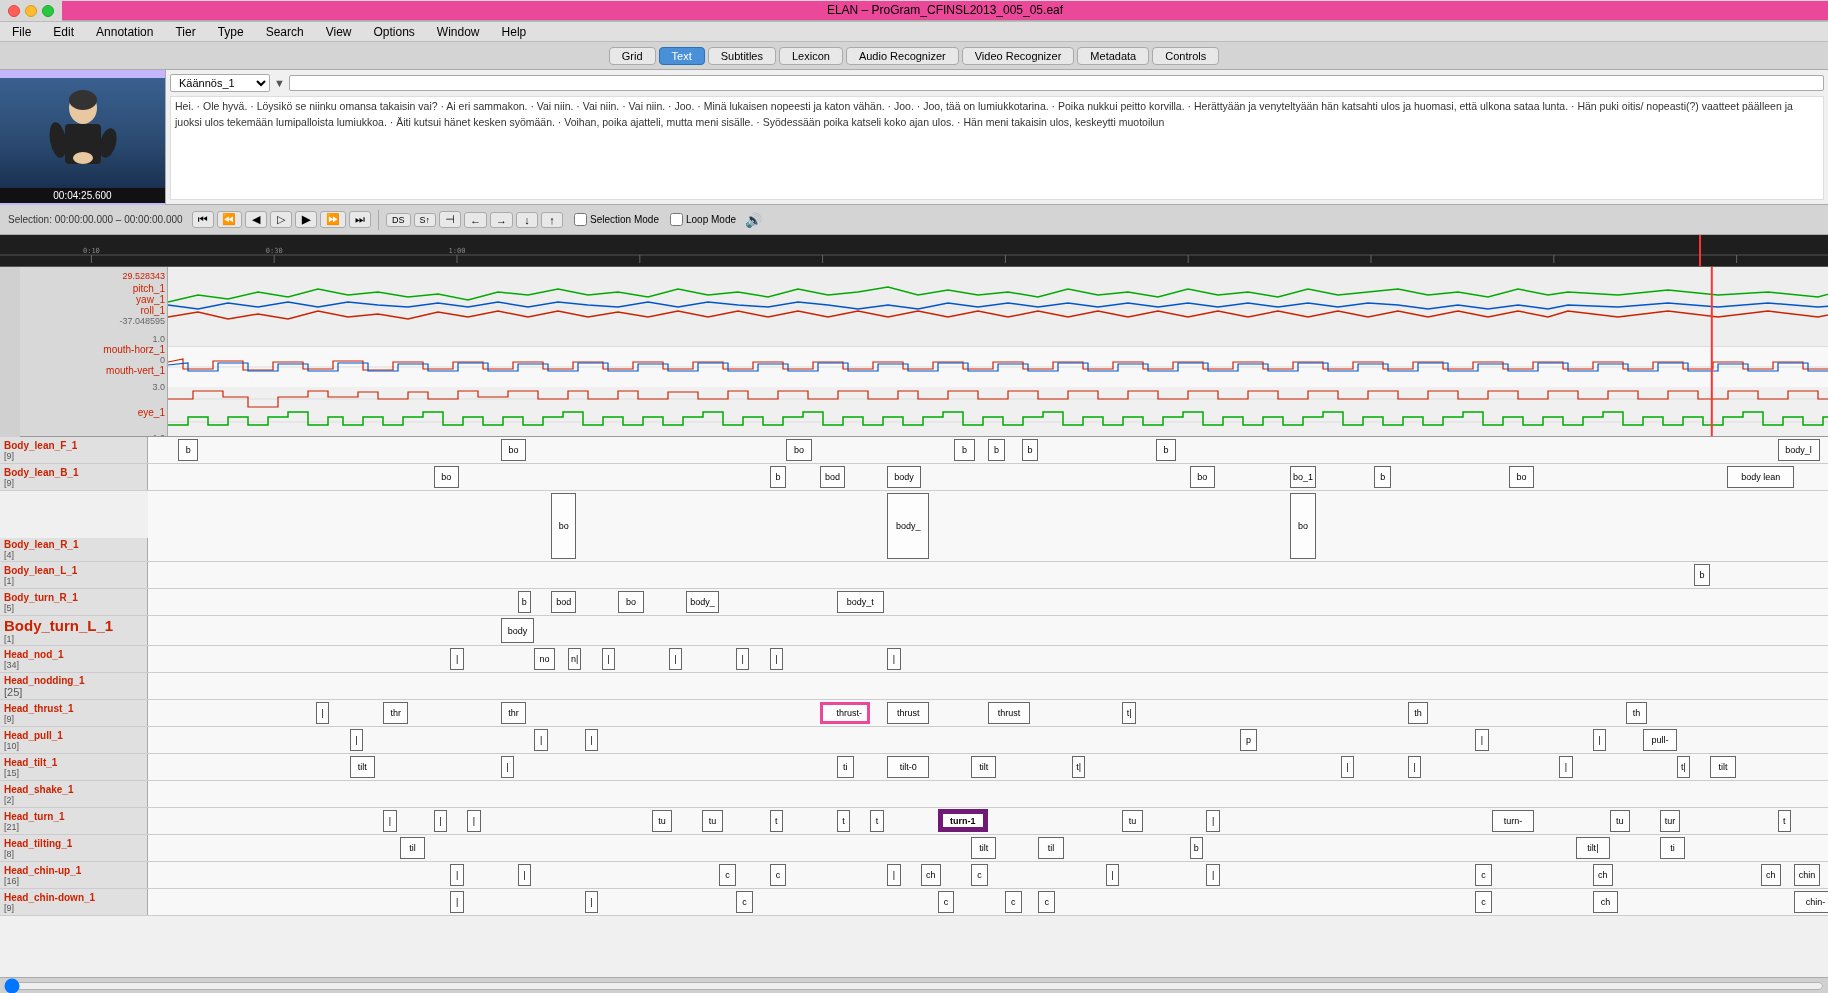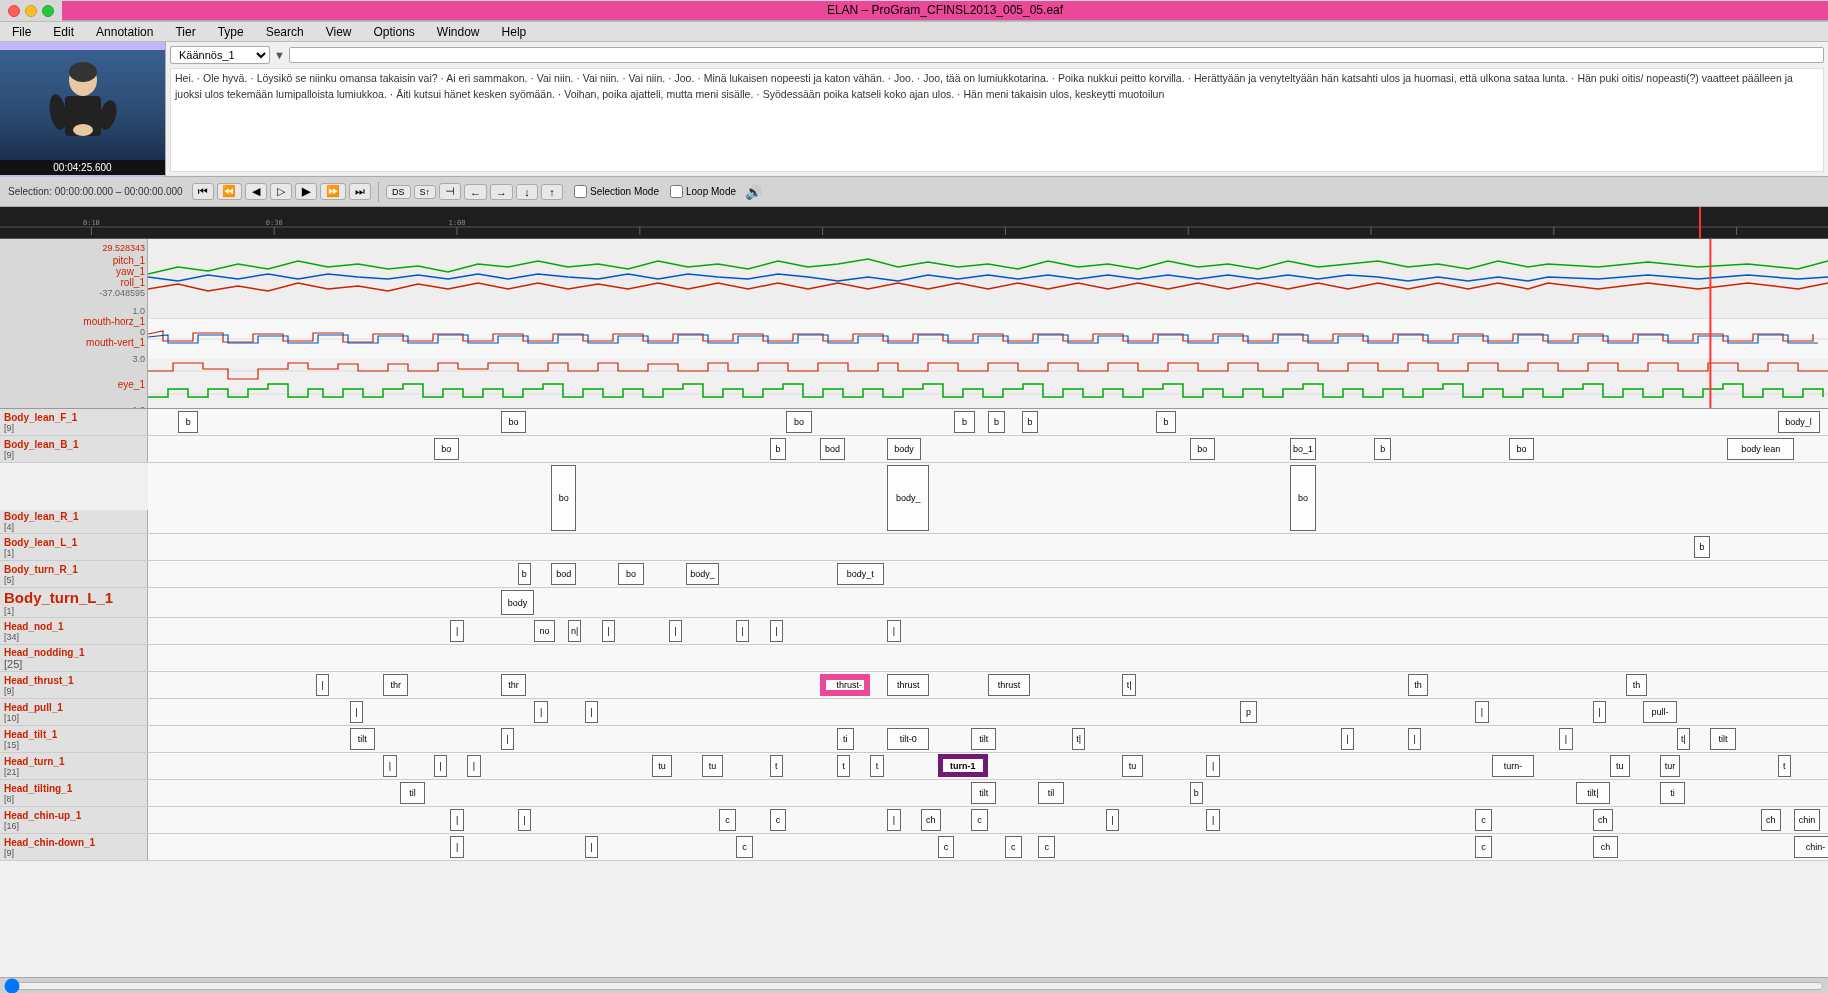--- a/index.html
+++ b/index.html
@@ -30,21 +30,21 @@
 
     
     #controls-bar { background: #d4d4d4; border-bottom: 1px solid #aaa; display: flex; align-items: center; padding: 2px 8px; height: 32px; gap: 4px; }
     .ctrl-btn { background: #e8e8e8; border: 1px solid #aaa; border-radius: 3px; padding: 1px 5px; font-size: 11px; cursor: pointer; min-width: 22px; text-align: center; }
     .mode-check { display: flex; align-items: center; gap: 3px; font-size: 10px; margin-left: 8px; }
 
     
     #waveform-section { background: #2a2a2a; height: 40px; position: relative; border-bottom: 1px solid #555; }
 
     
-    #signal-viewer { background: #f5f5f5; height: 175px; position: relative; border-bottom: 1px solid #999; overflow: hidden; display: flex; }
+    #signal-viewer { background: #f5f5f5; height: 175px; position: relative; border-bottom: 1px solid #999; overflow: hidden; display: flex; margin-left: 20px; }
     #signal-labels { width: 148px; flex-shrink: 0; background: #d8d8d8; border-right: 1px solid #aaa; display: flex; flex-direction: column; justify-content: space-around; padding: 4px 4px; }
     .signal-label { font-size: 10px; color: #cc2200; text-align: right; }
     #signal-tracks { flex: 1; position: relative; overflow: hidden; }
 
     
     #tier-section { flex: 1; overflow-y: auto; background: #f0f0f0; display: flex; flex-direction: column; }
     .tier-row { display: flex; min-height: 26px; border-bottom: 1px solid #ccc; }
     .tier-label { width: 148px; flex-shrink: 0; background: #e0e0e0; border-right: 1px solid #aaa; padding: 2px 4px; display: flex; flex-direction: column; justify-content: center; }
     .tier-name { font-size: 10px; color: #cc2200; font-weight: bold; }
     .tier-count { font-size: 9px; color: #666; }
@@ -91,20 +91,30 @@
     <span class="menu-item">Annotation</span>
     <span class="menu-item">Tier</span>
     <span class="menu-item">Type</span>
     <span class="menu-item">Search</span>
     <span class="menu-item">View</span>
     <span class="menu-item">Options</span>
     <span class="menu-item">Window</span>
     <span class="menu-item">Help</span>
   </div>
 
+  <div id="tab-bar" style="background:#d4d4d4; border-bottom:1px solid #aaa; display:flex; align-items:center; padding:3px 8px; height:28px; gap:3px; justify-content:center;">
+    <div class="tab">Grid</div>
+    <div class="tab active">Text</div>
+    <div class="tab">Subtitles</div>
+    <div class="tab">Lexicon</div>
+    <div class="tab">Audio Recognizer</div>
+    <div class="tab">Video Recognizer</div>
+    <div class="tab">Metadata</div>
+    <div class="tab">Controls</div>
+  </div>
 
   <div id="top-section" style="display:flex; height:135px; background:#d4d4d4; border-bottom:1px solid #aaa;">
 
     <div id="video-panel" style="width:165px; flex-shrink:0; background:#c4b5fd; display:flex; flex-direction:column;">
       <div class="person-silhouette" style="width:165px; height:110px; background:linear-gradient(180deg,#3a6090 0%,#2a4a70 60%,#1a3050 100%); position:relative; display:flex; align-items:flex-end; justify-content:center; overflow:hidden;">
 
         <svg width="80" height="100" viewBox="0 0 80 100" style="position:absolute; bottom:0;">
 
           <ellipse cx="40" cy="20" rx="14" ry="16" fill="#e8c8a0"></ellipse>
 
@@ -361,21 +371,21 @@
 
     <div class="tier-row" style="display:flex; min-height:26px; border-bottom:1px solid #ccc;">
       <div class="tier-label" style="width:148px; flex-shrink:0; background:#e0e0e0; border-right:1px solid #aaa; padding:1px 4px; display:flex; flex-direction:column; justify-content:center;">
         <span class="tier-name" style="font-size:10px; color:#cc2200; font-weight:bold;">Head_thrust_1</span>
         <span class="tier-count" style="font-size:9px; color:#555;">[9]</span>
       </div>
       <div class="tier-track" style="flex:1; position:relative; background:#f8f8f8; min-height:26px; overflow:hidden;">
         <div class="annotation-segment" style="left:10%; width:0.8%; top:2px; bottom:2px; border:1px solid #666; background:rgba(255,255,255,0.7); position:absolute; display:flex; align-items:center; justify-content:center; font-size:9px; cursor:pointer;">|</div>
         <div class="annotation-segment" style="left:14%; width:1.5%; top:2px; bottom:2px; border:1px solid #666; background:rgba(255,255,255,0.7); position:absolute; display:flex; align-items:center; justify-content:center; font-size:9px; cursor:pointer;">thr</div>
         <div class="annotation-segment" style="left:21%; width:1.5%; top:2px; bottom:2px; border:1px solid #666; background:rgba(255,255,255,0.7); position:absolute; display:flex; align-items:center; justify-content:center; font-size:9px; cursor:pointer;">thr</div>
-        <div class="annotation-segment" style="left:40%; width:3%; top:2px; bottom:2px; border:6px solid #ec4899; background:rgba(255,255,255,0.7); position:absolute; display:flex; align-items:center; justify-content:center; font-size:9px; cursor:pointer;padding-left:8px;">thrust-</div>
+        <div class="annotation-segment" style="left:40%; width:3%; top:2px; bottom:2px; border:3px solid #ec4899; background:rgba(255,255,255,0.7); position:absolute; display:flex; align-items:center; justify-content:center; font-size:9px; cursor:pointer;padding-left:8px;">thrust-</div>
         <div class="annotation-segment" style="left:44%; width:2.5%; top:2px; bottom:2px; border:1px solid #666; background:rgba(255,255,255,0.7); position:absolute; display:flex; align-items:center; justify-content:center; font-size:9px; cursor:pointer;">thrust</div>
         <div class="annotation-segment" style="left:50%; width:2.5%; top:2px; bottom:2px; border:1px solid #666; background:rgba(255,255,255,0.7); position:absolute; display:flex; align-items:center; justify-content:center; font-size:9px; cursor:pointer;">thrust</div>
         <div class="annotation-segment" style="left:58%; width:0.8%; top:2px; bottom:2px; border:1px solid #666; background:rgba(255,255,255,0.7); position:absolute; display:flex; align-items:center; justify-content:center; font-size:9px; cursor:pointer;">t|</div>
         <div class="annotation-segment" style="left:75%; width:1.2%; top:2px; bottom:2px; border:1px solid #666; background:rgba(255,255,255,0.7); position:absolute; display:flex; align-items:center; justify-content:center; font-size:9px; cursor:pointer;">th</div>
         <div class="annotation-segment" style="left:88%; width:1.2%; top:2px; bottom:2px; border:1px solid #666; background:rgba(255,255,255,0.7); position:absolute; display:flex; align-items:center; justify-content:center; font-size:9px; cursor:pointer;">th</div>
       </div>
     </div>
 
     <div class="tier-row" style="display:flex; min-height:26px; border-bottom:1px solid #ccc;">
       <div class="tier-label" style="width:148px; flex-shrink:0; background:#e0e0e0; border-right:1px solid #aaa; padding:1px 4px; display:flex; flex-direction:column; justify-content:center;">
@@ -406,20 +416,28 @@
         <div class="annotation-segment" style="left:49%; width:1.5%; top:2px; bottom:2px; border:1px solid #666; background:rgba(255,255,255,0.7); position:absolute; display:flex; align-items:center; justify-content:center; font-size:9px; cursor:pointer;">tilt</div>
         <div class="annotation-segment" style="left:55%; width:0.8%; top:2px; bottom:2px; border:1px solid #666; background:rgba(255,255,255,0.7); position:absolute; display:flex; align-items:center; justify-content:center; font-size:9px; cursor:pointer;">t|</div>
         <div class="annotation-segment" style="left:71%; width:0.8%; top:2px; bottom:2px; border:1px solid #666; background:rgba(255,255,255,0.7); position:absolute; display:flex; align-items:center; justify-content:center; font-size:9px; cursor:pointer;">|</div>
         <div class="annotation-segment" style="left:75%; width:0.8%; top:2px; bottom:2px; border:1px solid #666; background:rgba(255,255,255,0.7); position:absolute; display:flex; align-items:center; justify-content:center; font-size:9px; cursor:pointer;">|</div>
         <div class="annotation-segment" style="left:84%; width:0.8%; top:2px; bottom:2px; border:1px solid #666; background:rgba(255,255,255,0.7); position:absolute; display:flex; align-items:center; justify-content:center; font-size:9px; cursor:pointer;">|</div>
         <div class="annotation-segment" style="left:91%; width:0.8%; top:2px; bottom:2px; border:1px solid #666; background:rgba(255,255,255,0.7); position:absolute; display:flex; align-items:center; justify-content:center; font-size:9px; cursor:pointer;">t|</div>
         <div class="annotation-segment" style="left:93%; width:1.5%; top:2px; bottom:2px; border:1px solid #666; background:rgba(255,255,255,0.7); position:absolute; display:flex; align-items:center; justify-content:center; font-size:9px; cursor:pointer;">tilt</div>
       </div>
     </div>
 
+    <div class="tier-row" style="display:flex; min-height:26px; border-bottom:1px solid #ccc;">
+      <div class="tier-label" style="width:148px; flex-shrink:0; background:#e0e0e0; border-right:1px solid #aaa; padding:1px 4px; display:flex; flex-direction:column; justify-content:center;">
+        <span class="tier-name" style="font-size:10px; color:#cc2200; font-weight:bold;">Head_shake_1</span>
+        <span class="tier-count" style="font-size:9px; color:#555;">[2]</span>
+      </div>
+      <div class="tier-track" style="flex:1; position:relative; background:#f8f8f8; min-height:26px; overflow:hidden;">
+      </div>
+    </div>
 
     <div class="tier-row" style="display:flex; min-height:26px; border-bottom:1px solid #ccc;">
       <div class="tier-label" style="width:148px; flex-shrink:0; background:#e0e0e0; border-right:1px solid #aaa; padding:1px 4px; display:flex; flex-direction:column; justify-content:center;">
         <span class="tier-name" style="font-size:10px; color:#cc2200; font-weight:bold;">Head_turn_1</span>
         <span class="tier-count" style="font-size:9px; color:#555;">[21]</span>
       </div>
       <div class="tier-track" style="flex:1; position:relative; background:#f8f8f8; min-height:26px; overflow:hidden;">
         <div class="annotation-segment" style="left:14%; width:0.8%; top:2px; bottom:2px; border:1px solid #666; background:rgba(255,255,255,0.7); position:absolute; display:flex; align-items:center; justify-content:center; font-size:9px; cursor:pointer;">|</div>
         <div class="annotation-segment" style="left:17%; width:0.8%; top:2px; bottom:2px; border:1px solid #666; background:rgba(255,255,255,0.7); position:absolute; display:flex; align-items:center; justify-content:center; font-size:9px; cursor:pointer;">|</div>
         <div class="annotation-segment" style="left:19%; width:0.8%; top:2px; bottom:2px; border:1px solid #666; background:rgba(255,255,255,0.7); position:absolute; display:flex; align-items:center; justify-content:center; font-size:9px; cursor:pointer;">|</div>

